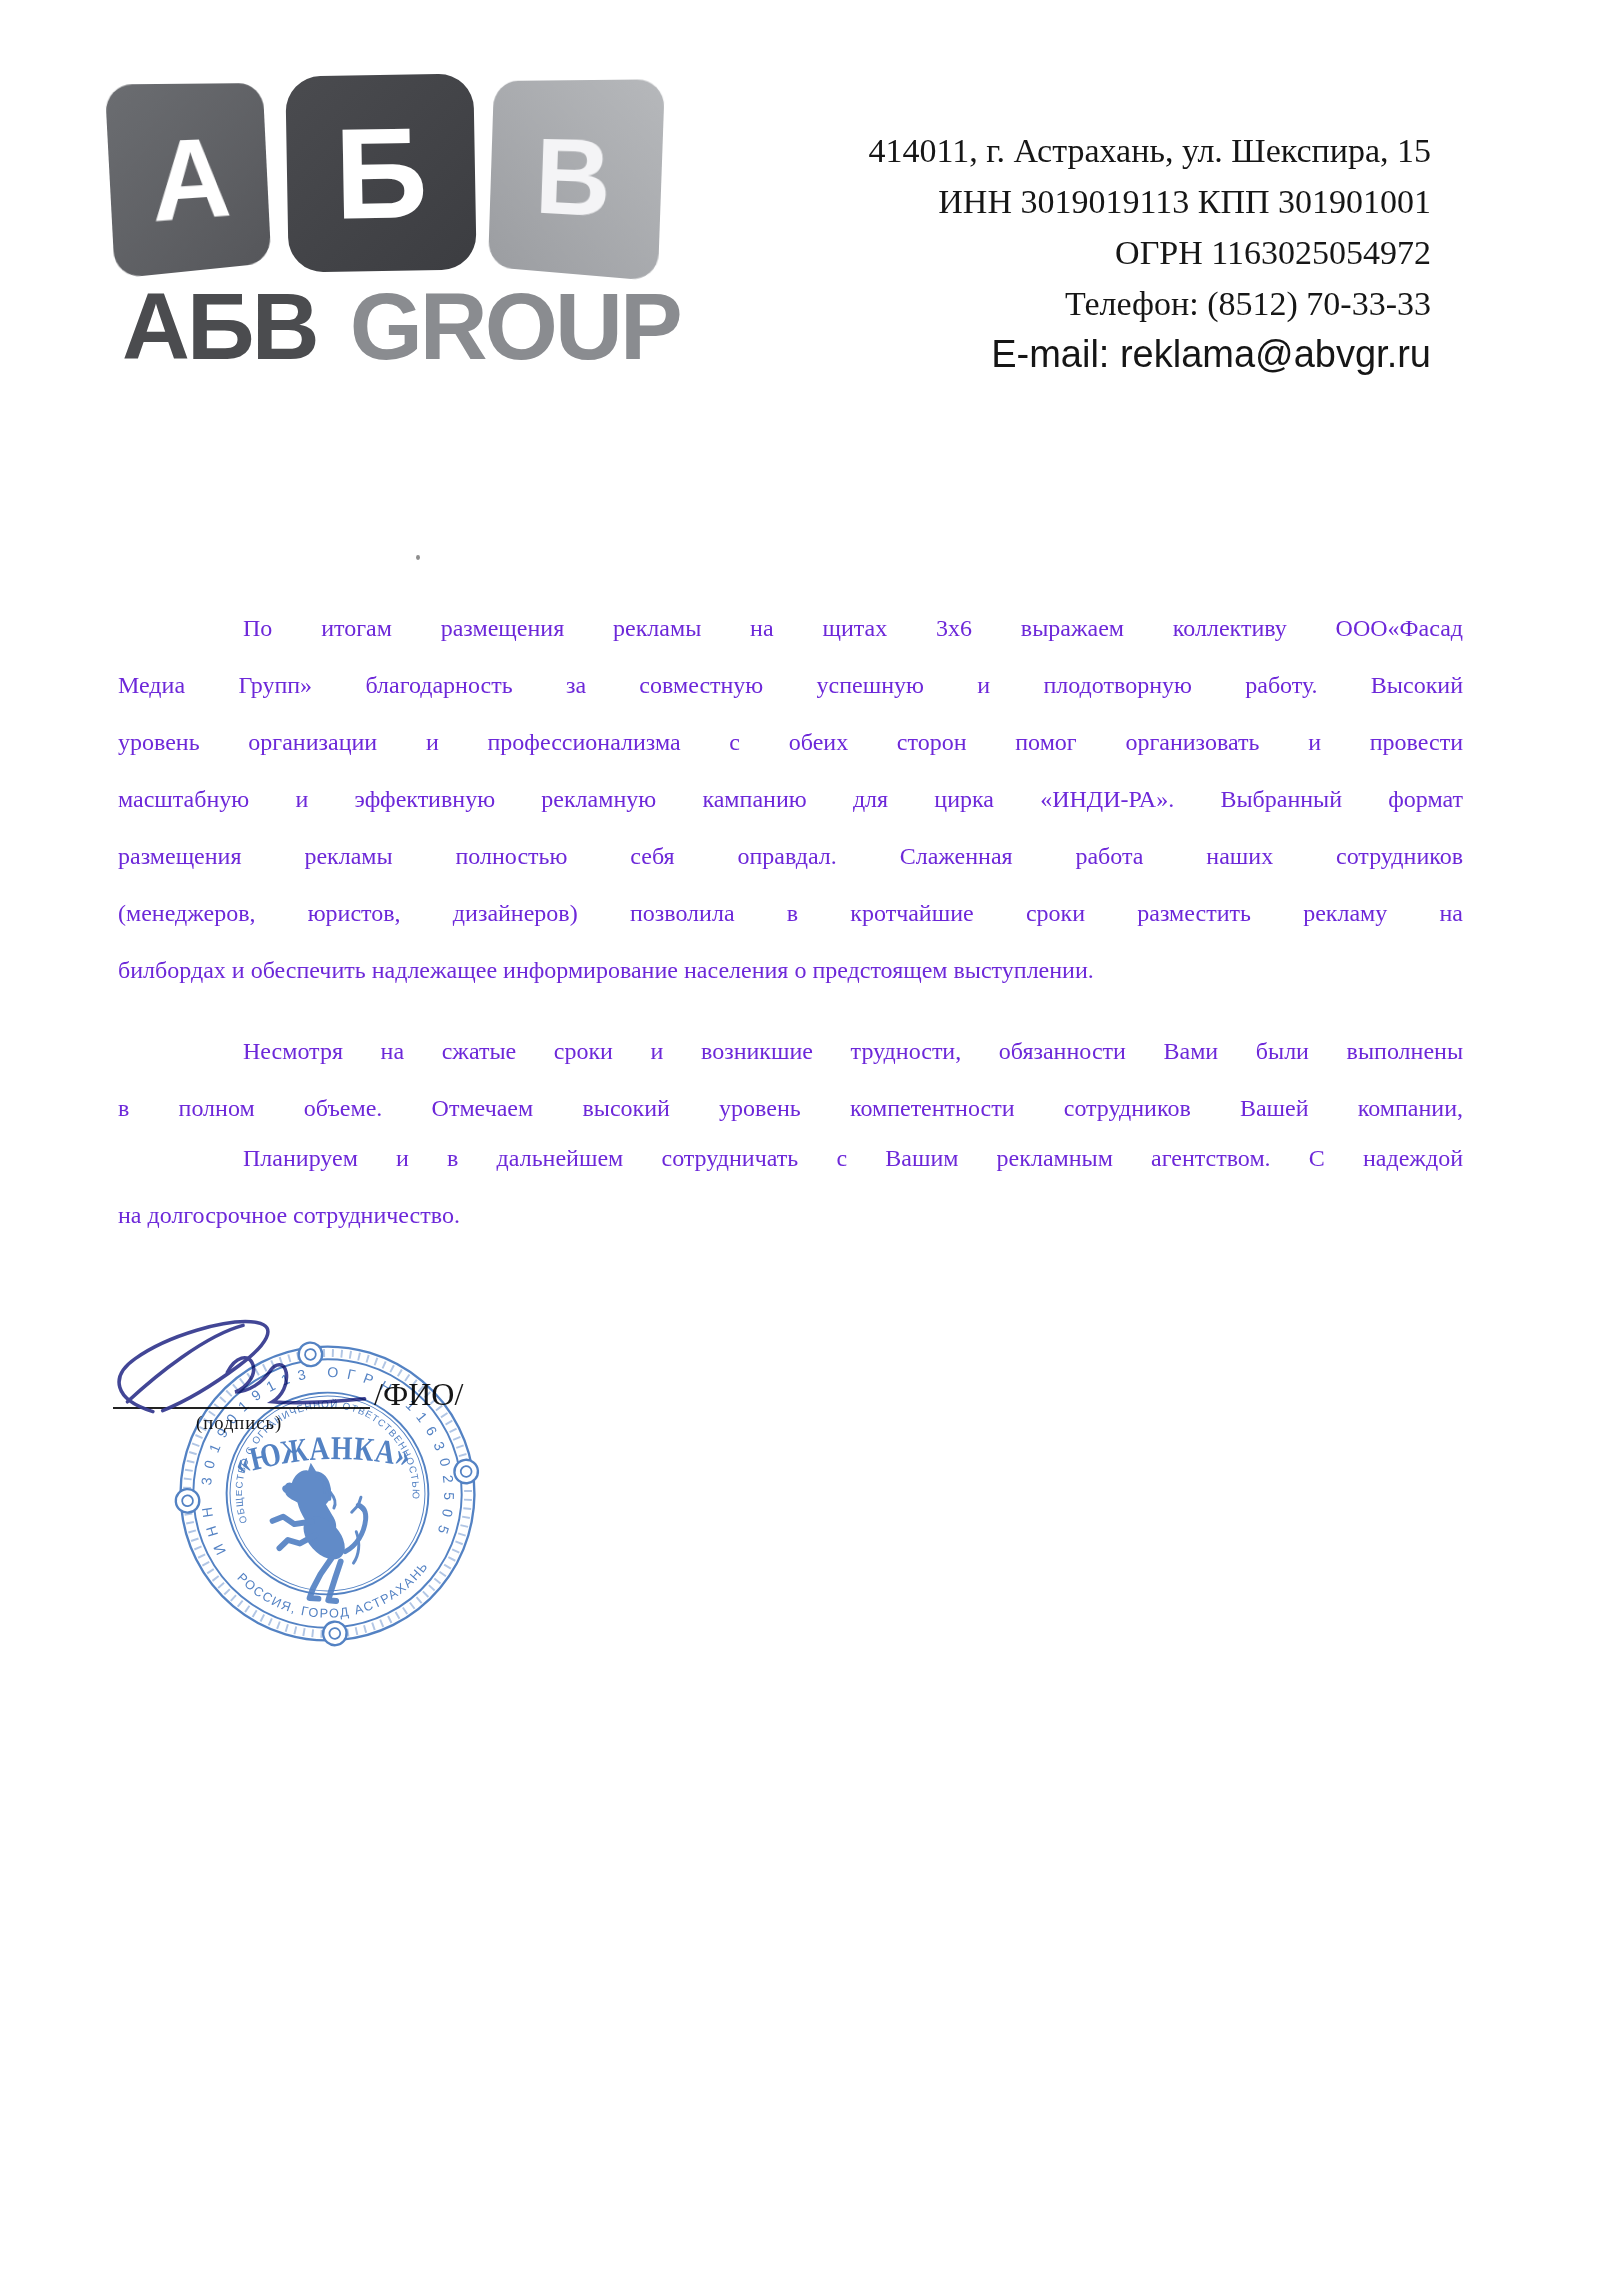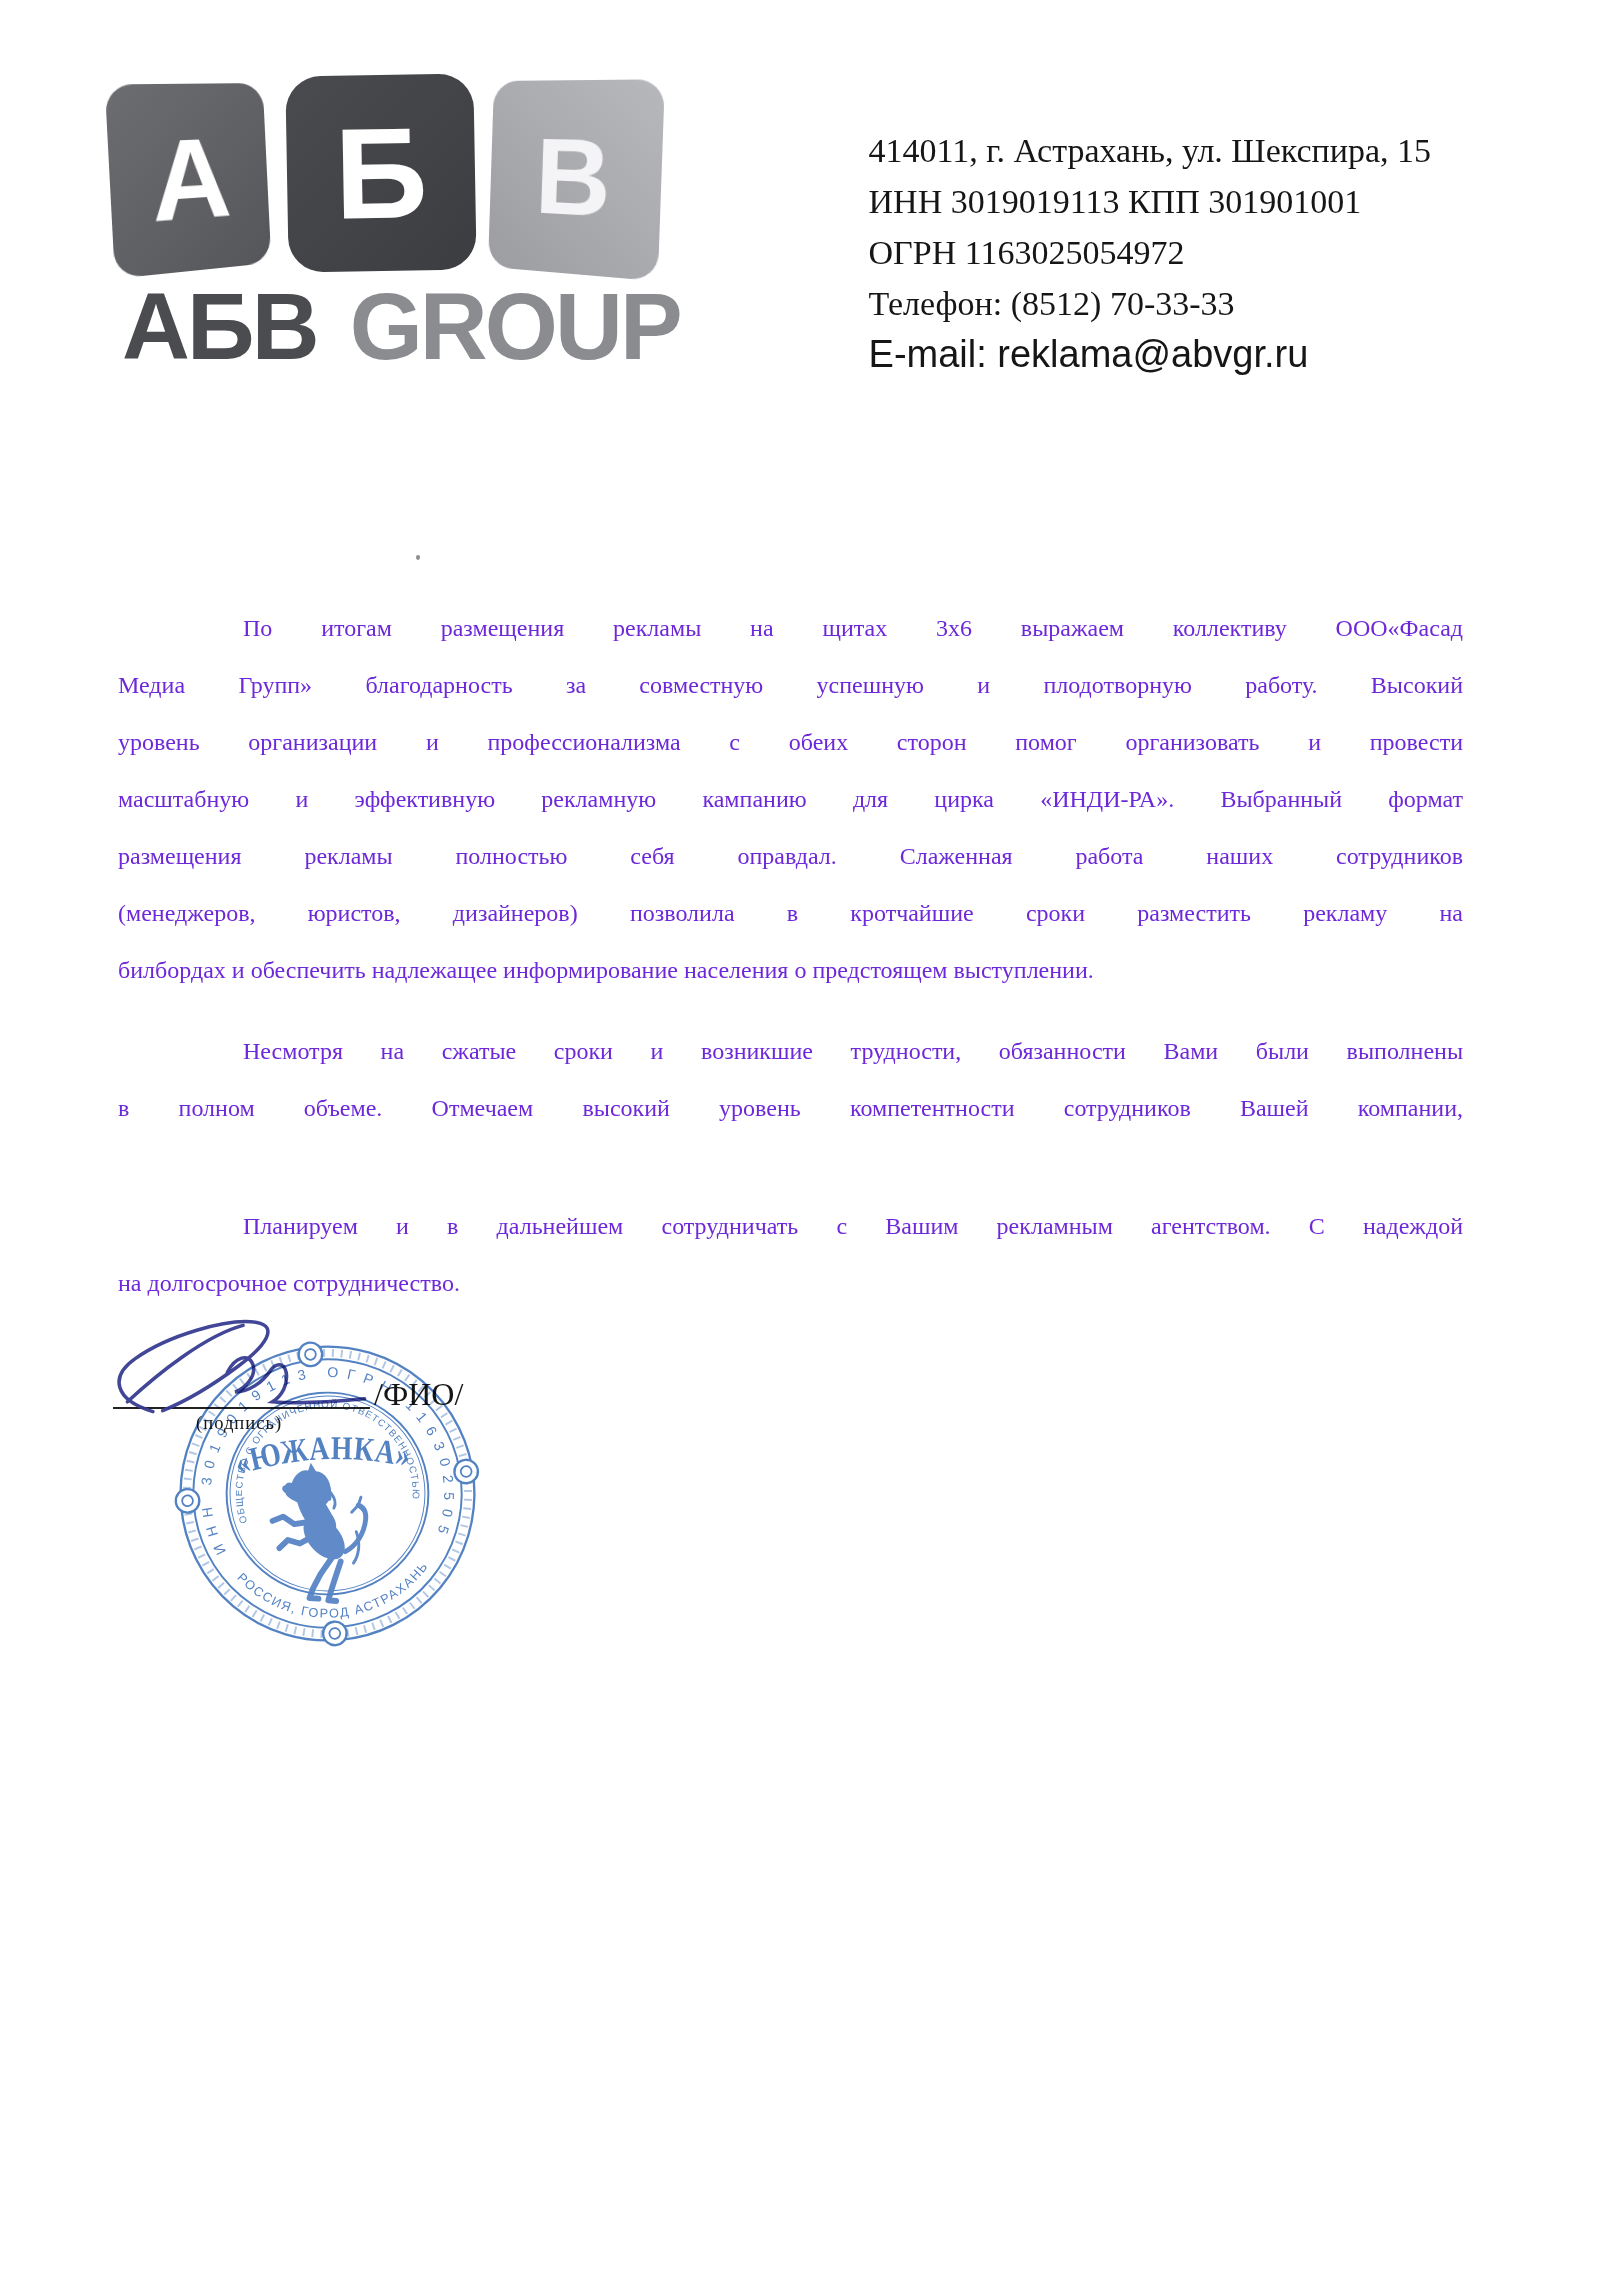--- a/index.html
+++ b/index.html
@@ -22,26 +22,26 @@
   .tile-v{left:491px;top:81px;width:169px;height:186px;border-radius:25.5px;
           background:linear-gradient(225deg,#b6b8bb 0%,#9b9da1 100%);
           transform:perspective(784px) rotateY(-22deg) rotate(2deg);transform-origin:0% 50%;
           font-size:104px;color:#f4f4f6;}
   .wordmark{position:absolute;left:122px;top:280px;white-space:nowrap;
             font-family:"Liberation Sans","DejaVu Sans",sans-serif;font-weight:700;
             font-size:94px;letter-spacing:-2.9px;line-height:94px;}
   .wm-abv{color:#4b4c4f;}
   .wm-group{color:#8a8c90;margin-left:33px;}
   
-  .contact{position:absolute;top:125px;right:190px;
+  .contact{position:absolute;top:125px;right:190px;text-align:right;
            font-size:34px;line-height:51px;white-space:nowrap;color:#161616;}
   .contact .email{font-family:"Liberation Sans","DejaVu Sans",sans-serif;font-size:38px;}
   
   .para{position:absolute;left:118px;width:1345px;font-size:24px;line-height:57px;color:#6d28d9;}
-  .p1{top:600px;} .p2{top:1023px;} .p3{top:1198px;}
+  .p1{top:600px;} .p2{top:1023px;} .p3{top:1130px;}
   .pline{white-space:normal;}
   .just{text-align:justify;text-align-last:justify;}
   .indent{padding-left:125px;}
   
   .sig-svg{position:absolute;left:0;top:0;}
   .sig-line{position:absolute;left:113px;top:1407px;width:257px;height:2px;background:#222222;}
   .sig-label{position:absolute;left:184px;top:1412px;font-size:18.6px;letter-spacing:1px;color:#161616;margin-left:12px;}
   .sig-fio{position:absolute;left:374px;top:1376px;font-size:32px;color:#161616;}
   
   .stamp{position:absolute;left:161px;top:1327px;width:333px;height:333px;

